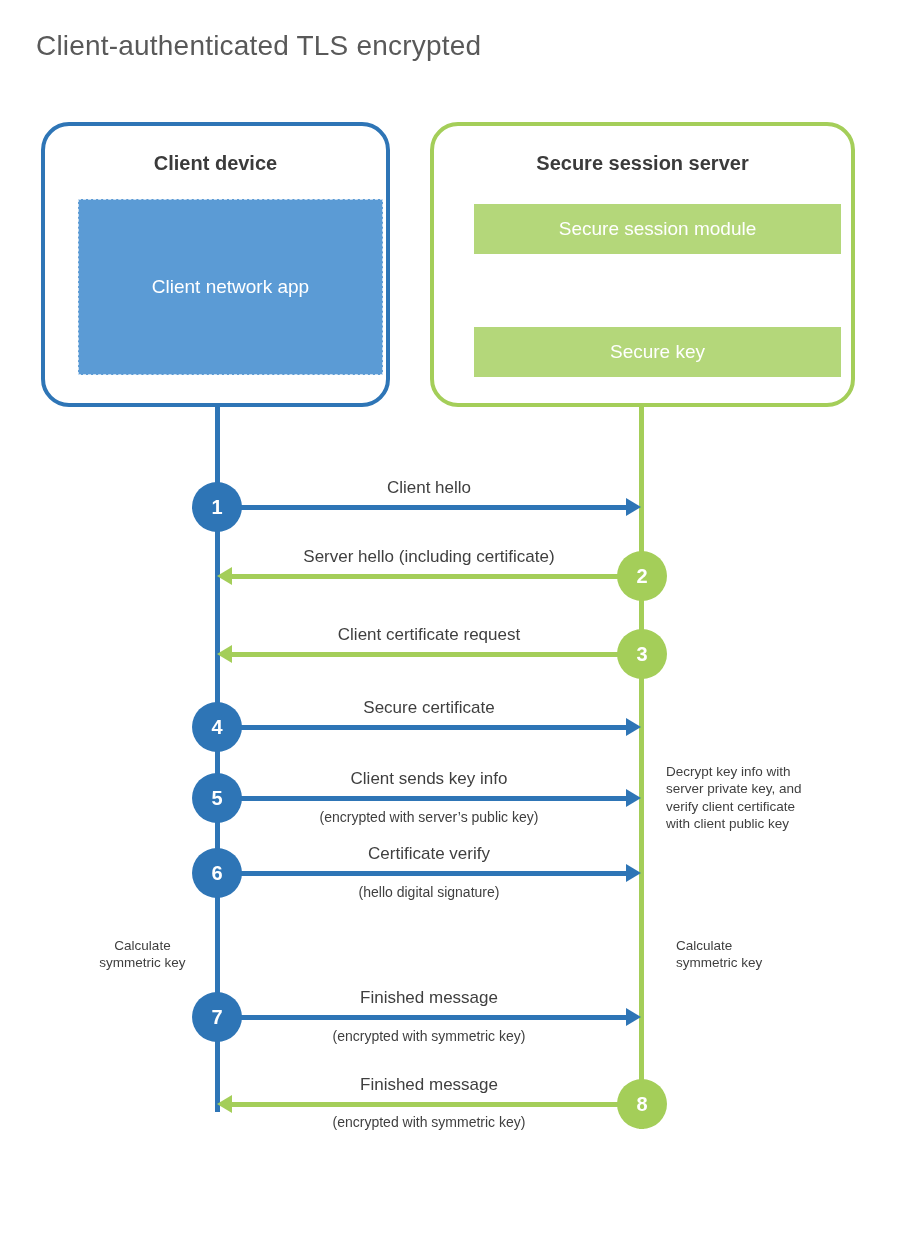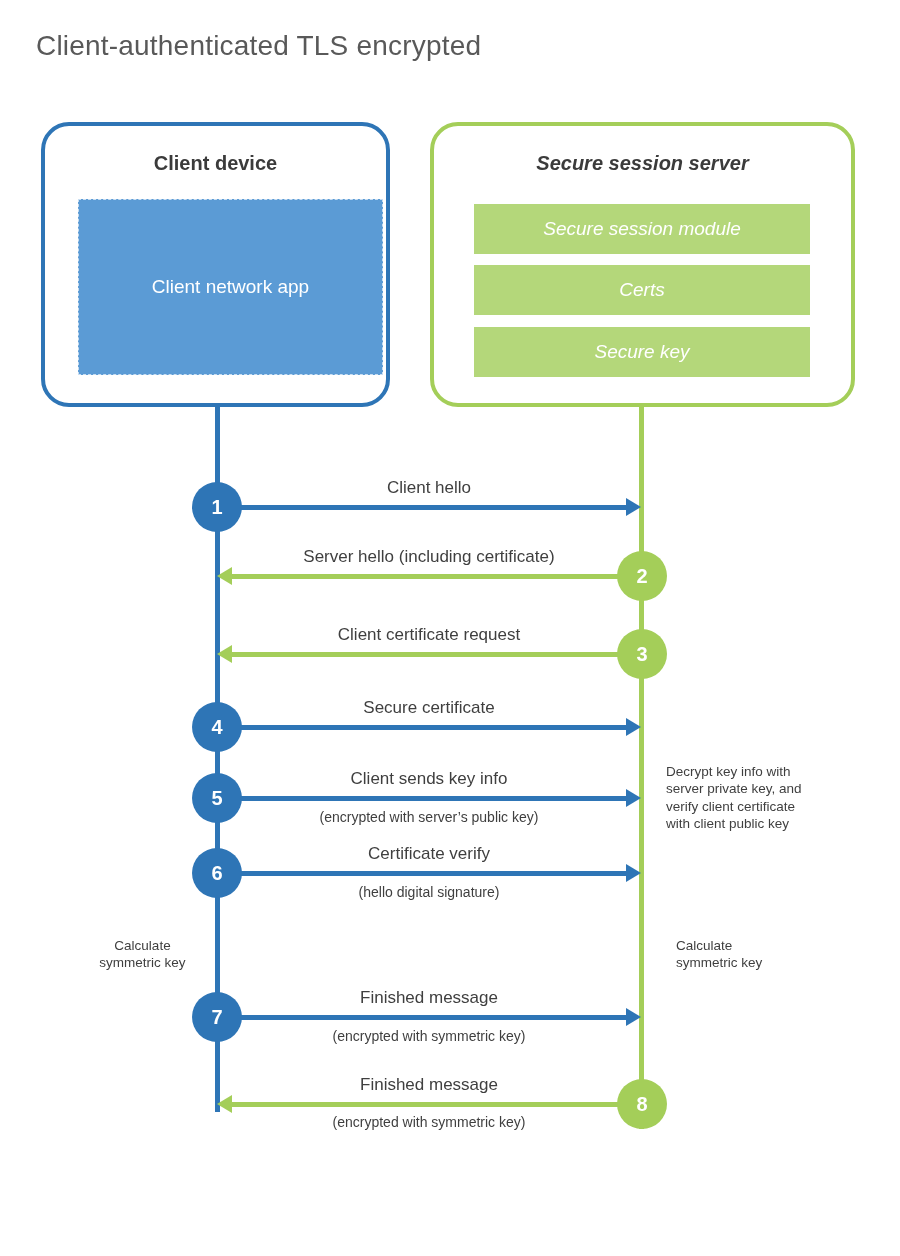--- a/index.html
+++ b/index.html
@@ -7,35 +7,35 @@
   .stage { position: relative; width: 900px; height: 1256px; overflow: hidden; background: #fff; }
 
   .page-title {
     position: absolute; left: 36px; top: 30px;
     font-size: 28px; font-weight: 400; color: #595959; letter-spacing: 0.2px;
   }
 
   
   .actor-box { position: absolute; box-sizing: border-box; background: #fff; border-radius: 28px; }
   .client-box { left: 41px; top: 122px; width: 349px; height: 285px; border: 4px solid #2e75b6; }
-  .server-box { left: 430px; top: 122px; width: 425px; height: 285px; border: 4px solid #a4ce59; font-style: italic; }
+  .server-box { left: 430px; top: 122px; width: 425px; height: 285px; border: 4px solid #a4ce59; }
   .actor-title {
     position: absolute; left: 0; right: 0; top: 26px; text-align: center;
     font-size: 20px; font-weight: 700; color: #3b3b3b;
   }
   .client-app {
     position: absolute; left: 33px; top: 73px; width: 305px; height: 176px;
     background: #5b9bd5; border: 1px dashed #c9def2; box-sizing: border-box;
     display: flex; align-items: center; justify-content: center; text-align: center;
   }
   .client-app span {
     color: #ffffff; font-size: 19px; line-height: 1.55; display: inline-block; max-width: 170px;
   }
   .server-bar {
-    position: absolute; left: 40px; width: 336px; height: 50px;
+    position: absolute; left: 40px; width: 367px; height: 50px;
     background: #b4d77a; color: #ffffff; font-size: 19px;
     display: flex; align-items: center; justify-content: center;
   }
 
   
   .vline { position: absolute; width: 5px; }
   .vline-blue { left: 215px; top: 405px; height: 707px; background: #2e75b6; }
   .vline-green { left: 639px; top: 405px; height: 724px; background: #a4ce59; }
 
   
@@ -84,21 +84,20 @@
   <div class="actor-box client-box">
     <div class="actor-title">Client device</div>
     <div class="client-app">
       <span>Client network app</span>
     </div>
   </div>
 
   <div class="actor-box server-box">
     <div class="actor-title">Secure session server</div>
     <div class="server-bar" style="top:78px">Secure session module</div>
-    <div class="server-bar" style="top:139px">Certs</div>
     <div class="server-bar" style="top:201px">Secure key</div>
   </div>
 
   <div class="vline vline-blue"></div>
   <div class="vline vline-green"></div>
 
   <div>
     <div class="msg-label" style="top:477px">Client hello</div>
     <div class="hline blue" style="left:217px;top:505px;width:410px"></div>
     <div class="ah ah-right" style="left:626px;top:498px"></div>

